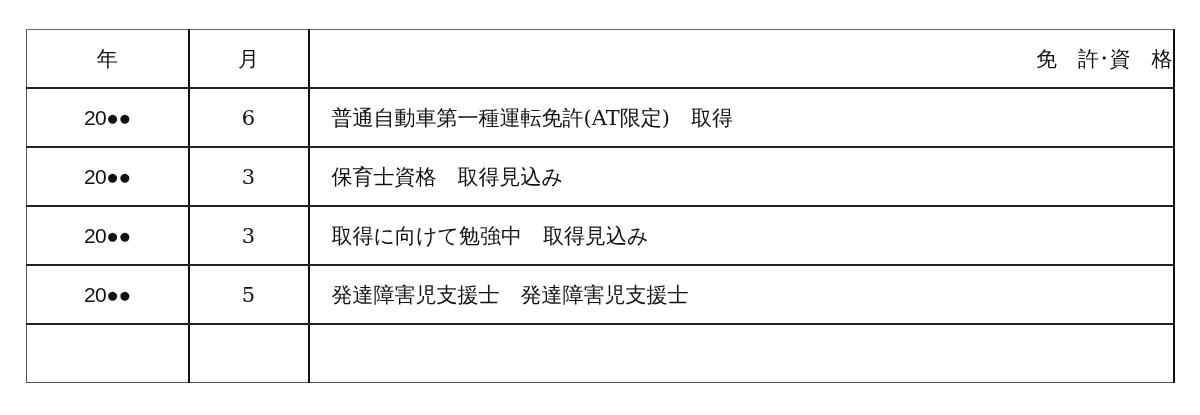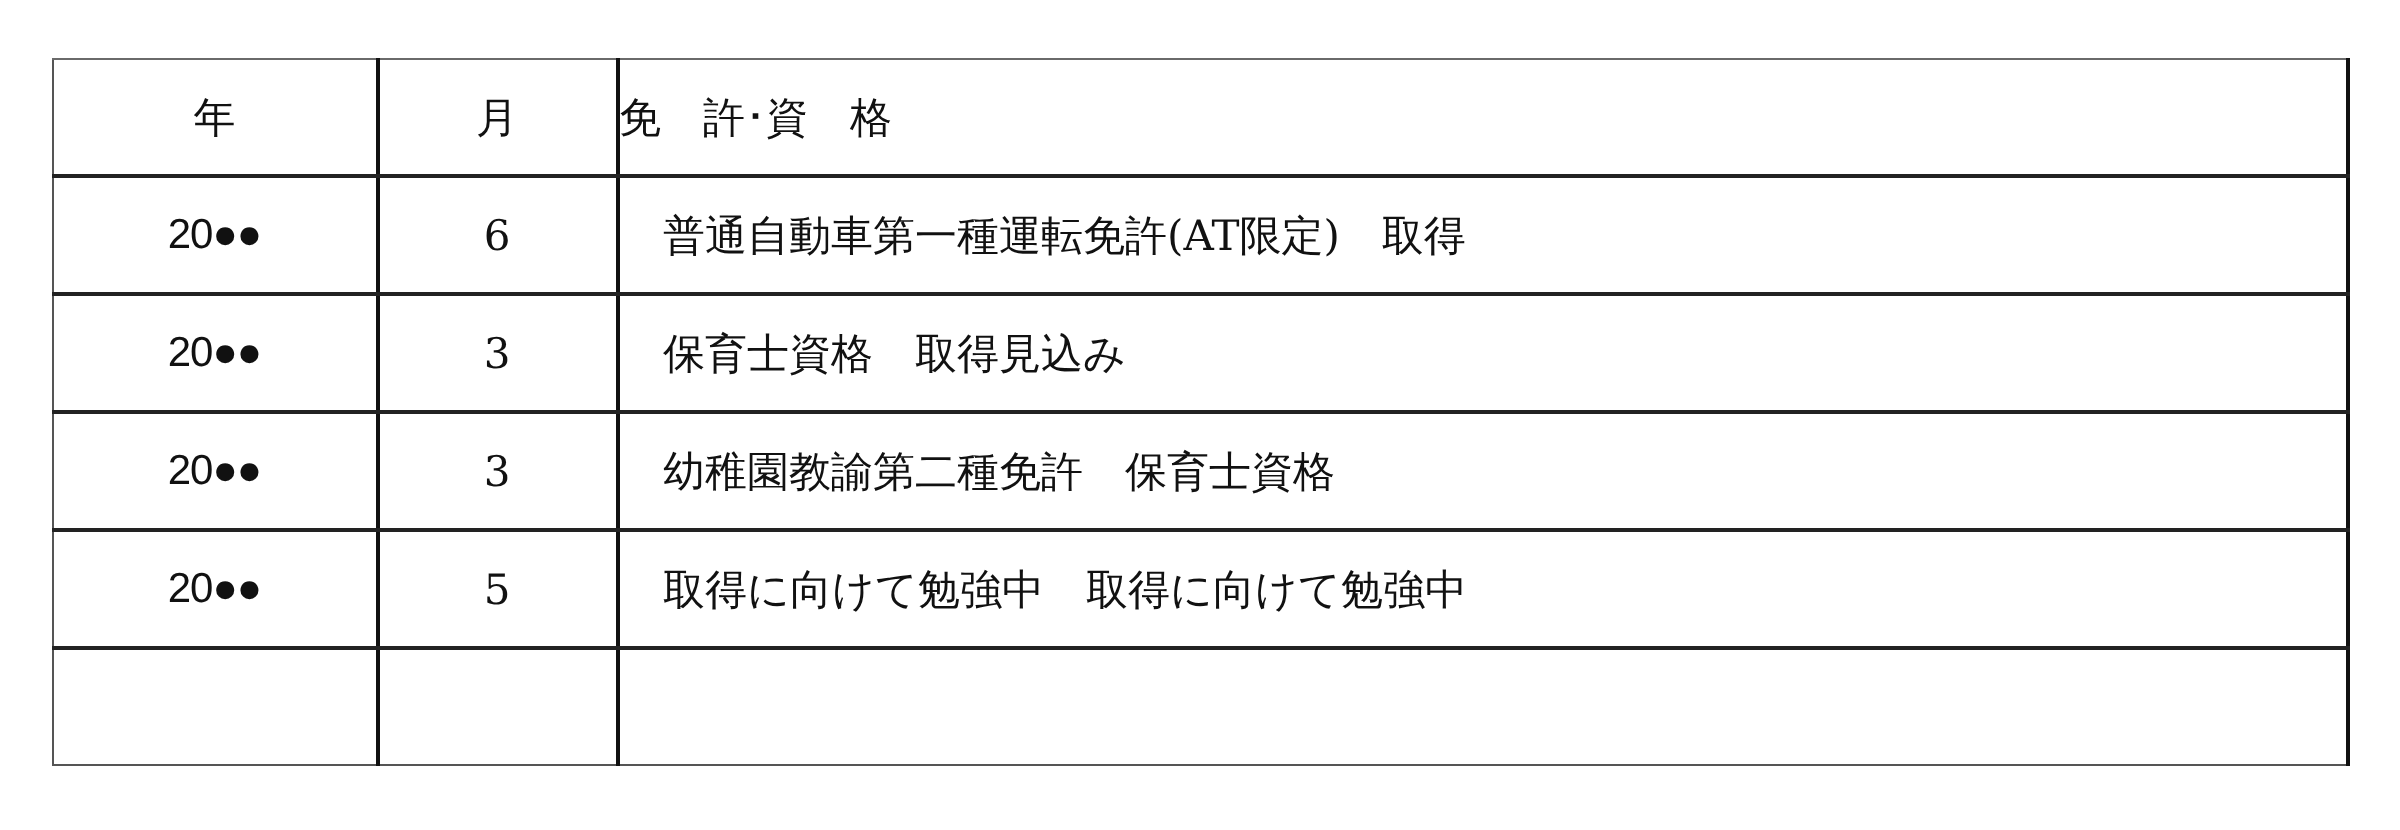--- a/index.html
+++ b/index.html
@@ -47,21 +47,21 @@
     .license-table tr th:first-child {
       border-left: 1.5px solid #555555;
     }
     .center { text-align: center; }
     .item-cell {
       text-align: left;
       padding-left: 22px !important;
       margin-top: 14px;
     }
     .header-item {
-      text-align: left;
+      text-align: right;
       letter-spacing: 0px;
     }
     .year-text {
       font-family: Liberation Sans, sans-serif;
       font-size: 21px;
       letter-spacing: -0.5px;
     }
   </style>
 </head>
 <body>
@@ -84,26 +84,26 @@
     <td class="item-cell">普通自動車第一種運転免許(AT限定)　取得</td>
   </tr>
   <tr>
     <td class="center year-text">20●●</td>
     <td class="center">3</td>
     <td class="item-cell">保育士資格　取得見込み</td>
   </tr>
   <tr>
     <td class="center year-text">20●●</td>
     <td class="center">3</td>
-    <td class="item-cell">幼稚園教諭第二種免許　保育士資格</td>
+    <td class="item-cell">取得に向けて勉強中　取得見込み</td>
   </tr>
   <tr>
     <td class="center year-text">20●●</td>
     <td class="center">5</td>
-    <td class="item-cell">取得に向けて勉強中　取得に向けて勉強中</td>
+    <td class="item-cell">発達障害児支援士　発達障害児支援士</td>
   </tr>
   <tr>
     <td class="center year-text"></td>
     <td class="center"></td>
     <td class="item-cell"></td>
   </tr>
 </tbody>
   </table>
 
 </body></html>

